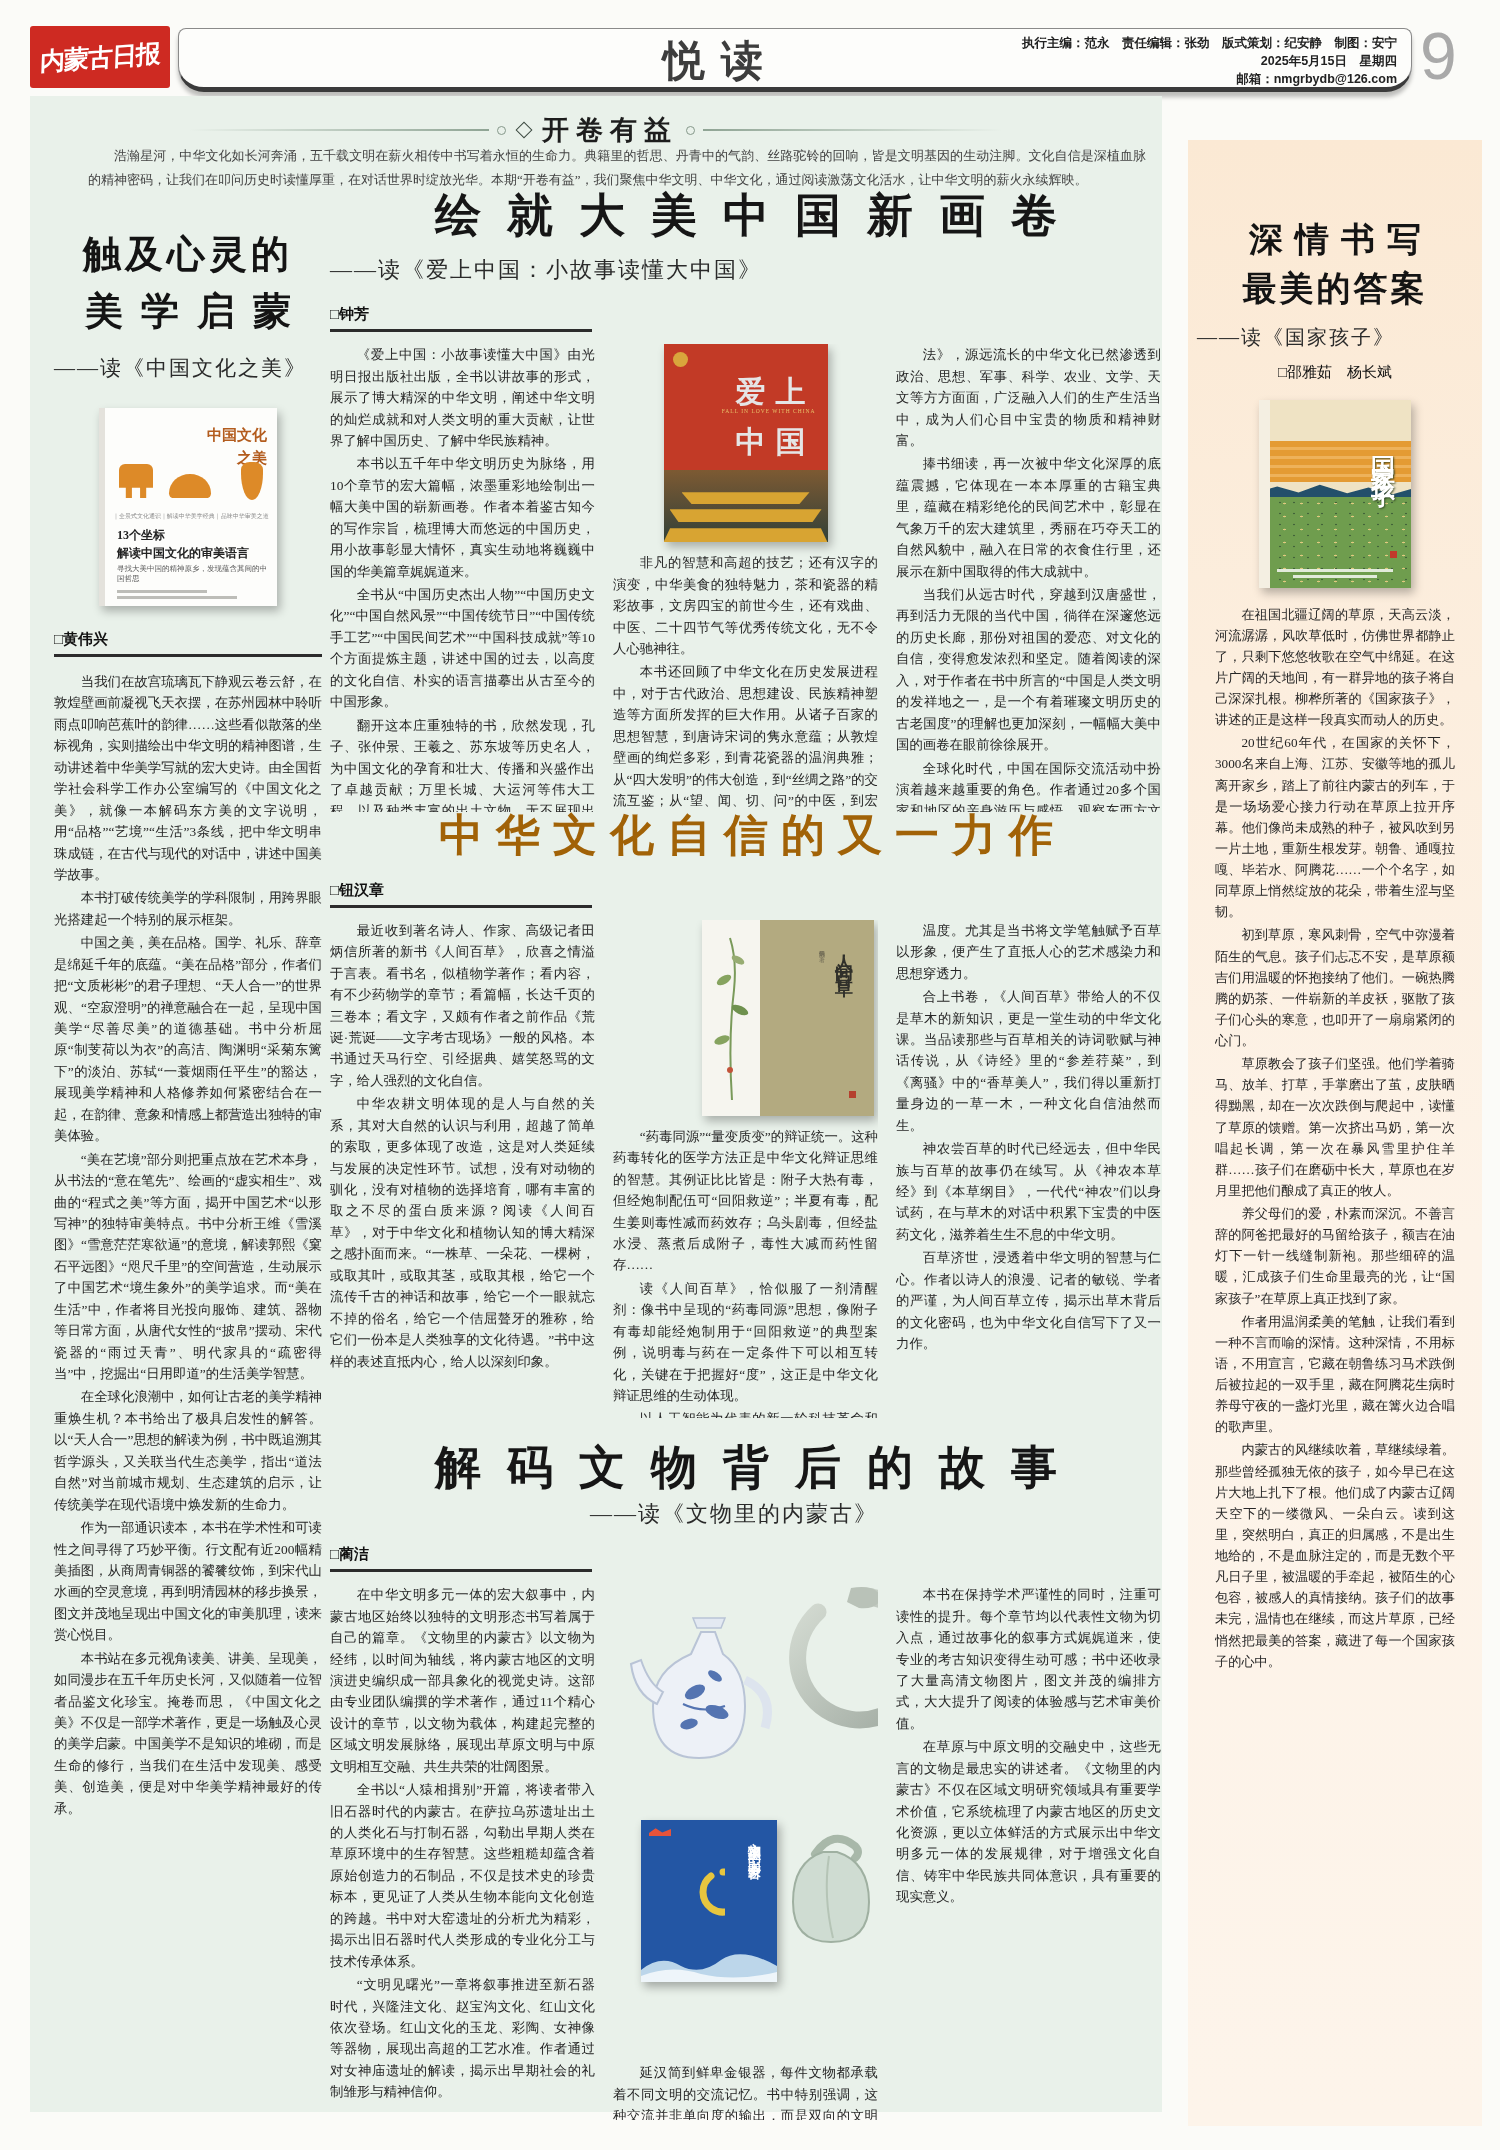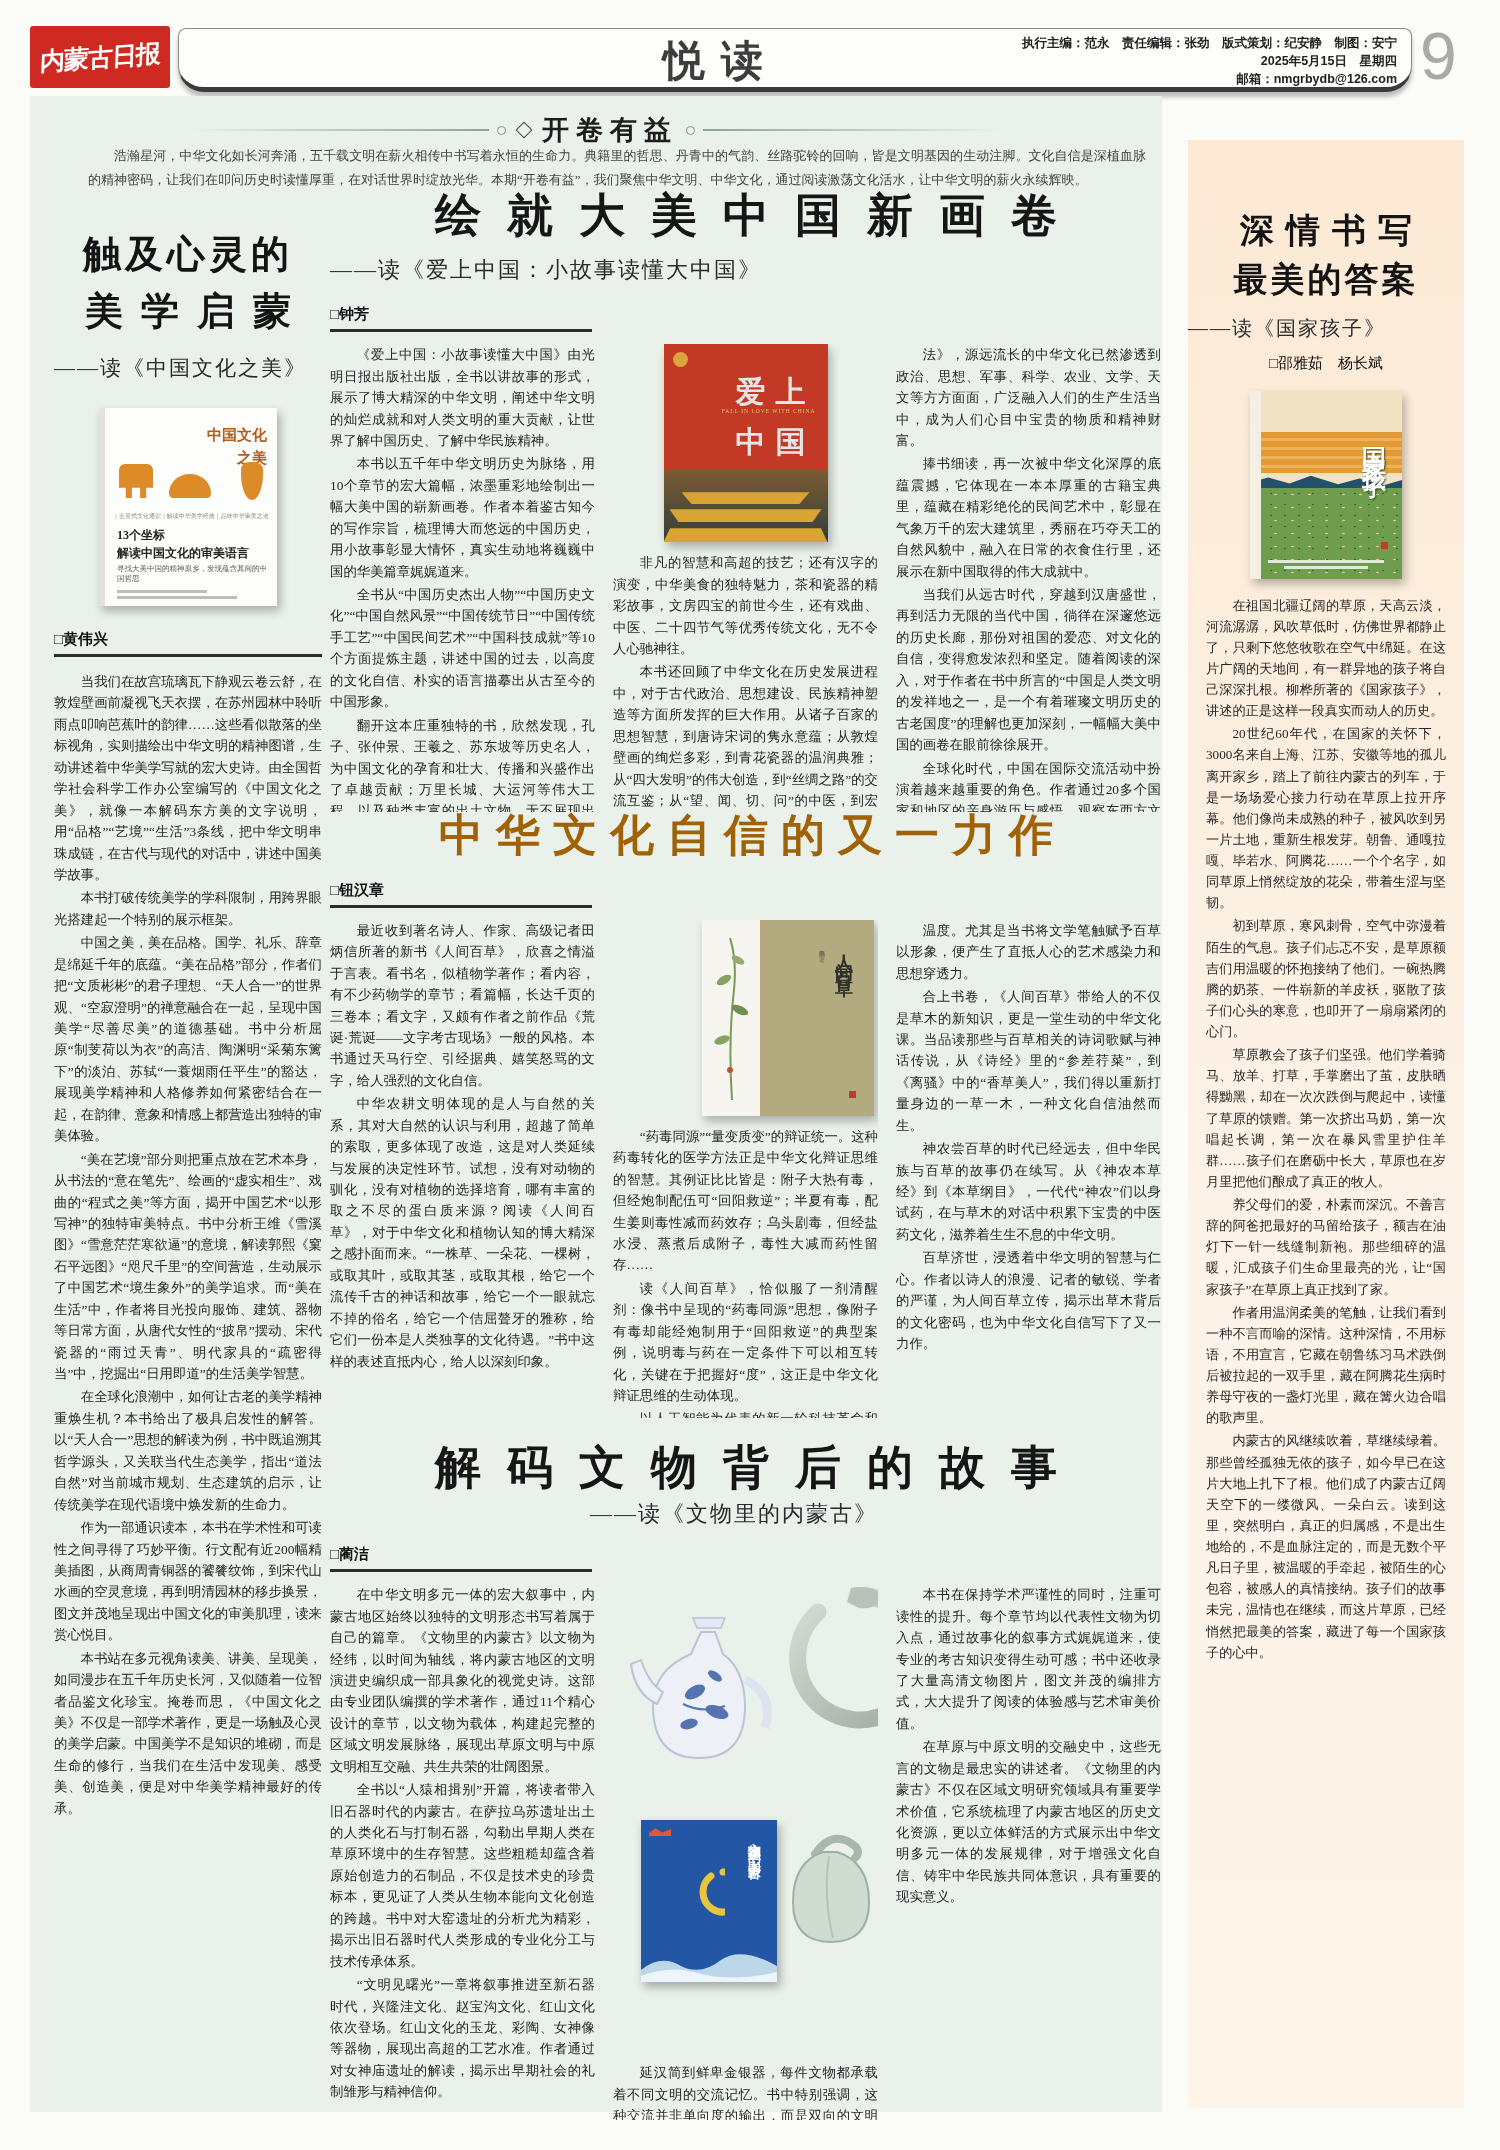--- a/index.html
+++ b/index.html
@@ -16,21 +16,21 @@
   .section-title{position:absolute;left:44%;top:4px;transform:translateX(-50%);
         font-size:42px;font-weight:bold;letter-spacing:16px;color:#3d3d3d;}
   .credits{position:absolute;right:14px;top:5px;text-align:right;
         font-family:"Liberation Sans","DejaVu Sans",sans-serif;
         font-size:12.5px;font-weight:600;color:#222;line-height:1.45;}
   .page-number{position:absolute;left:1420px;top:18px;font-size:66px;color:#a9a9a9;
         font-family:"Liberation Sans","DejaVu Sans",sans-serif;}
   
   .green-panel{position:absolute;left:30px;top:96px;width:1132px;height:2016px;background:#e9f1ea;}
   .peach-panel{position:absolute;left:1188px;top:140px;width:276px;height:1968px;
-        background:linear-gradient(#fbe9d4,#fdf3e8 55%,#fdf4ea);padding:0;}
+        background:linear-gradient(#fbe9d4,#fdf3e8 55%,#fdf4ea);padding:9px;}
   
   .ornament{position:absolute;left:0;top:16px;width:100%;display:flex;align-items:center;justify-content:center;gap:8px;}
   .orn-line{height:2px;width:300px;background:linear-gradient(90deg,rgba(120,140,125,0),#8fa494);}
   .orn-line.right{background:linear-gradient(90deg,#8fa494,rgba(120,140,125,0));}
   .orn-ring{width:7px;height:7px;border:1.5px solid #85988a;border-radius:50%;}
   .orn-diamond{width:10px;height:10px;border:1.6px solid #3c4a40;transform:rotate(45deg);margin:0 4px;}
   .banner-text{font-size:27px;font-weight:900;letter-spacing:7px;color:#1d1d1d;}
   .intro{position:absolute;left:58px;right:16px;top:48px;margin:0;font-size:13px;line-height:1.85;
         color:#424242;text-align:justify;text-indent:2em;}
   

